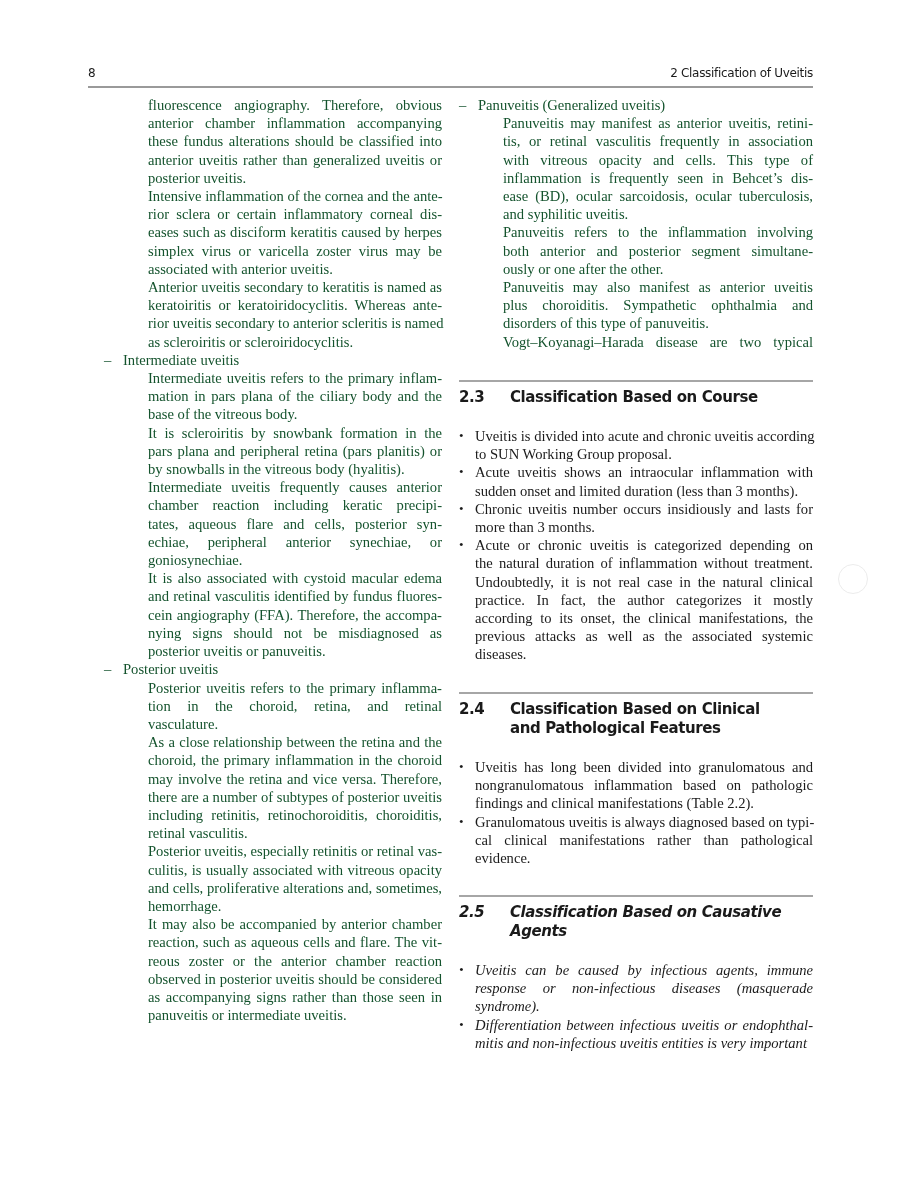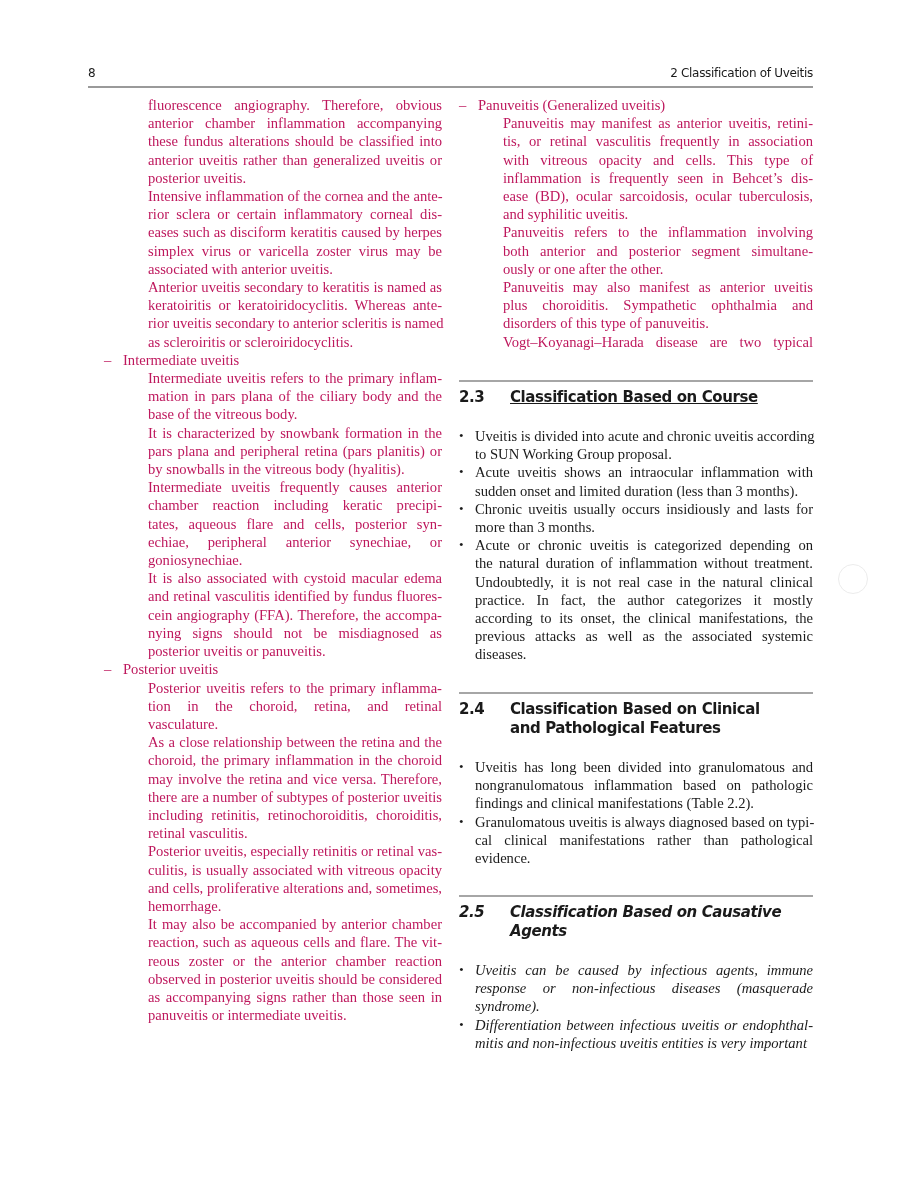--- a/index.html
+++ b/index.html
@@ -4,21 +4,21 @@
 <style>
   html, body { margin:0; padding:0; background:#ffffff; }
   body { width:900px; height:1191px; position:relative; overflow:hidden; }
   .page { position:absolute; left:0; top:0; width:900px; height:1191px; background:#fff; }
   .running-head { position:absolute; left:88px; right:87px; top:64px; height:22px;
     font-family:"DejaVu Sans", sans-serif; font-size:12px; color:#1a1a1a; }
   .running-head .pno { position:absolute; left:0; top:2px; }
   .running-head .chap { position:absolute; right:0; top:2px; letter-spacing:-0.3px; }
   .head-rule { position:absolute; left:88px; right:87px; top:86px; height:2px; background:#9a9a9a; }
   .col { position:absolute; top:96px; font-family:"Liberation Serif", serif; font-size:14.6px;
-    color:#be185d; line-height:18.2px; }
+    color:#14532d; line-height:18.2px; }
   .col-left { left:104px; width:338px; }
   .col-right { left:459px; width:354px; }
   .para { text-align:justify; text-align-last:left; margin:0; }
   .para .ln { display:block; text-align:justify; text-align-last:justify; white-space:nowrap; }
   .para .ln.last { text-align-last:left; }
   .indent { padding-left:44px; }
   .dash-item { position:relative; padding-left:19px; margin:0; }
   .dash-item .dash { position:absolute; left:0; top:0; }
   .bullet-item { position:relative; padding-left:16px; margin:0; }
   .bullet-item .bullet { position:absolute; left:0; top:0; font-size:13px; }
@@ -72,21 +72,21 @@
       <span class="dash">–</span>
       <span>Intermediate uveitis</span>
     </div>
     <div class="indent">
       <p class="para">
           <span class="ln">Intermediate uveitis refers to the primary inflam-</span>
           <span class="ln">mation in pars plana of the ciliary body and the</span>
           <span class="ln last">base of the vitreous body.</span>
         </p>
       <p class="para">
-          <span class="ln">It is characterized by snowbank formation in the</span>
+          <span class="ln">It is scleroiritis by snowbank formation in the</span>
           <span class="ln">pars plana and peripheral retina (pars planitis) or</span>
           <span class="ln last">by snowballs in the vitreous body (hyalitis).</span>
         </p>
       <p class="para">
           <span class="ln">Intermediate uveitis frequently causes anterior</span>
           <span class="ln">chamber reaction including keratic precipi-</span>
           <span class="ln">tates, aqueous flare and cells, posterior syn-</span>
           <span class="ln">echiae, peripheral anterior synechiae, or</span>
           <span class="ln last">goniosynechiae.</span>
         </p>
@@ -160,42 +160,42 @@
           <span class="ln">Vogt–Koyanagi–Harada disease are two typical</span>
         </p>
     </div>
   </div>
 
   <div class="section" style="top:380px;">
     <div class="sec-rule"></div>
     <div class="sec-head">
       <span class="num">2.3</span>
       <span class="title">
-          <span style="display: block; text-decoration: underline;">Classification Based on Course</span>
+          <span style="display: block;">Classification Based on Course</span>
         </span>
     </div>
     <div class="sec-body">
         <div class="bullet-item">
           <span class="bullet">•</span>
           <p class="para">
             <span class="ln">Uveitis is divided into acute and chronic uveitis according</span>
             <span class="ln last">to SUN Working Group proposal.</span>
           </p>
         </div>
         <div class="bullet-item">
           <span class="bullet">•</span>
           <p class="para">
             <span class="ln">Acute uveitis shows an intraocular inflammation with</span>
             <span class="ln last">sudden onset and limited duration (less than 3 months).</span>
           </p>
         </div>
         <div class="bullet-item">
           <span class="bullet">•</span>
           <p class="para">
-            <span class="ln">Chronic uveitis usually occurs insidiously and lasts for</span>
+            <span class="ln">Chronic uveitis number occurs insidiously and lasts for</span>
             <span class="ln last">more than 3 months.</span>
           </p>
         </div>
         <div class="bullet-item">
           <span class="bullet">•</span>
           <p class="para">
             <span class="ln">Acute or chronic uveitis is categorized depending on</span>
             <span class="ln">the natural duration of inflammation without treatment.</span>
             <span class="ln">Undoubtedly, it is not real case in the natural clinical</span>
             <span class="ln">practice. In fact, the author categorizes it mostly</span>

